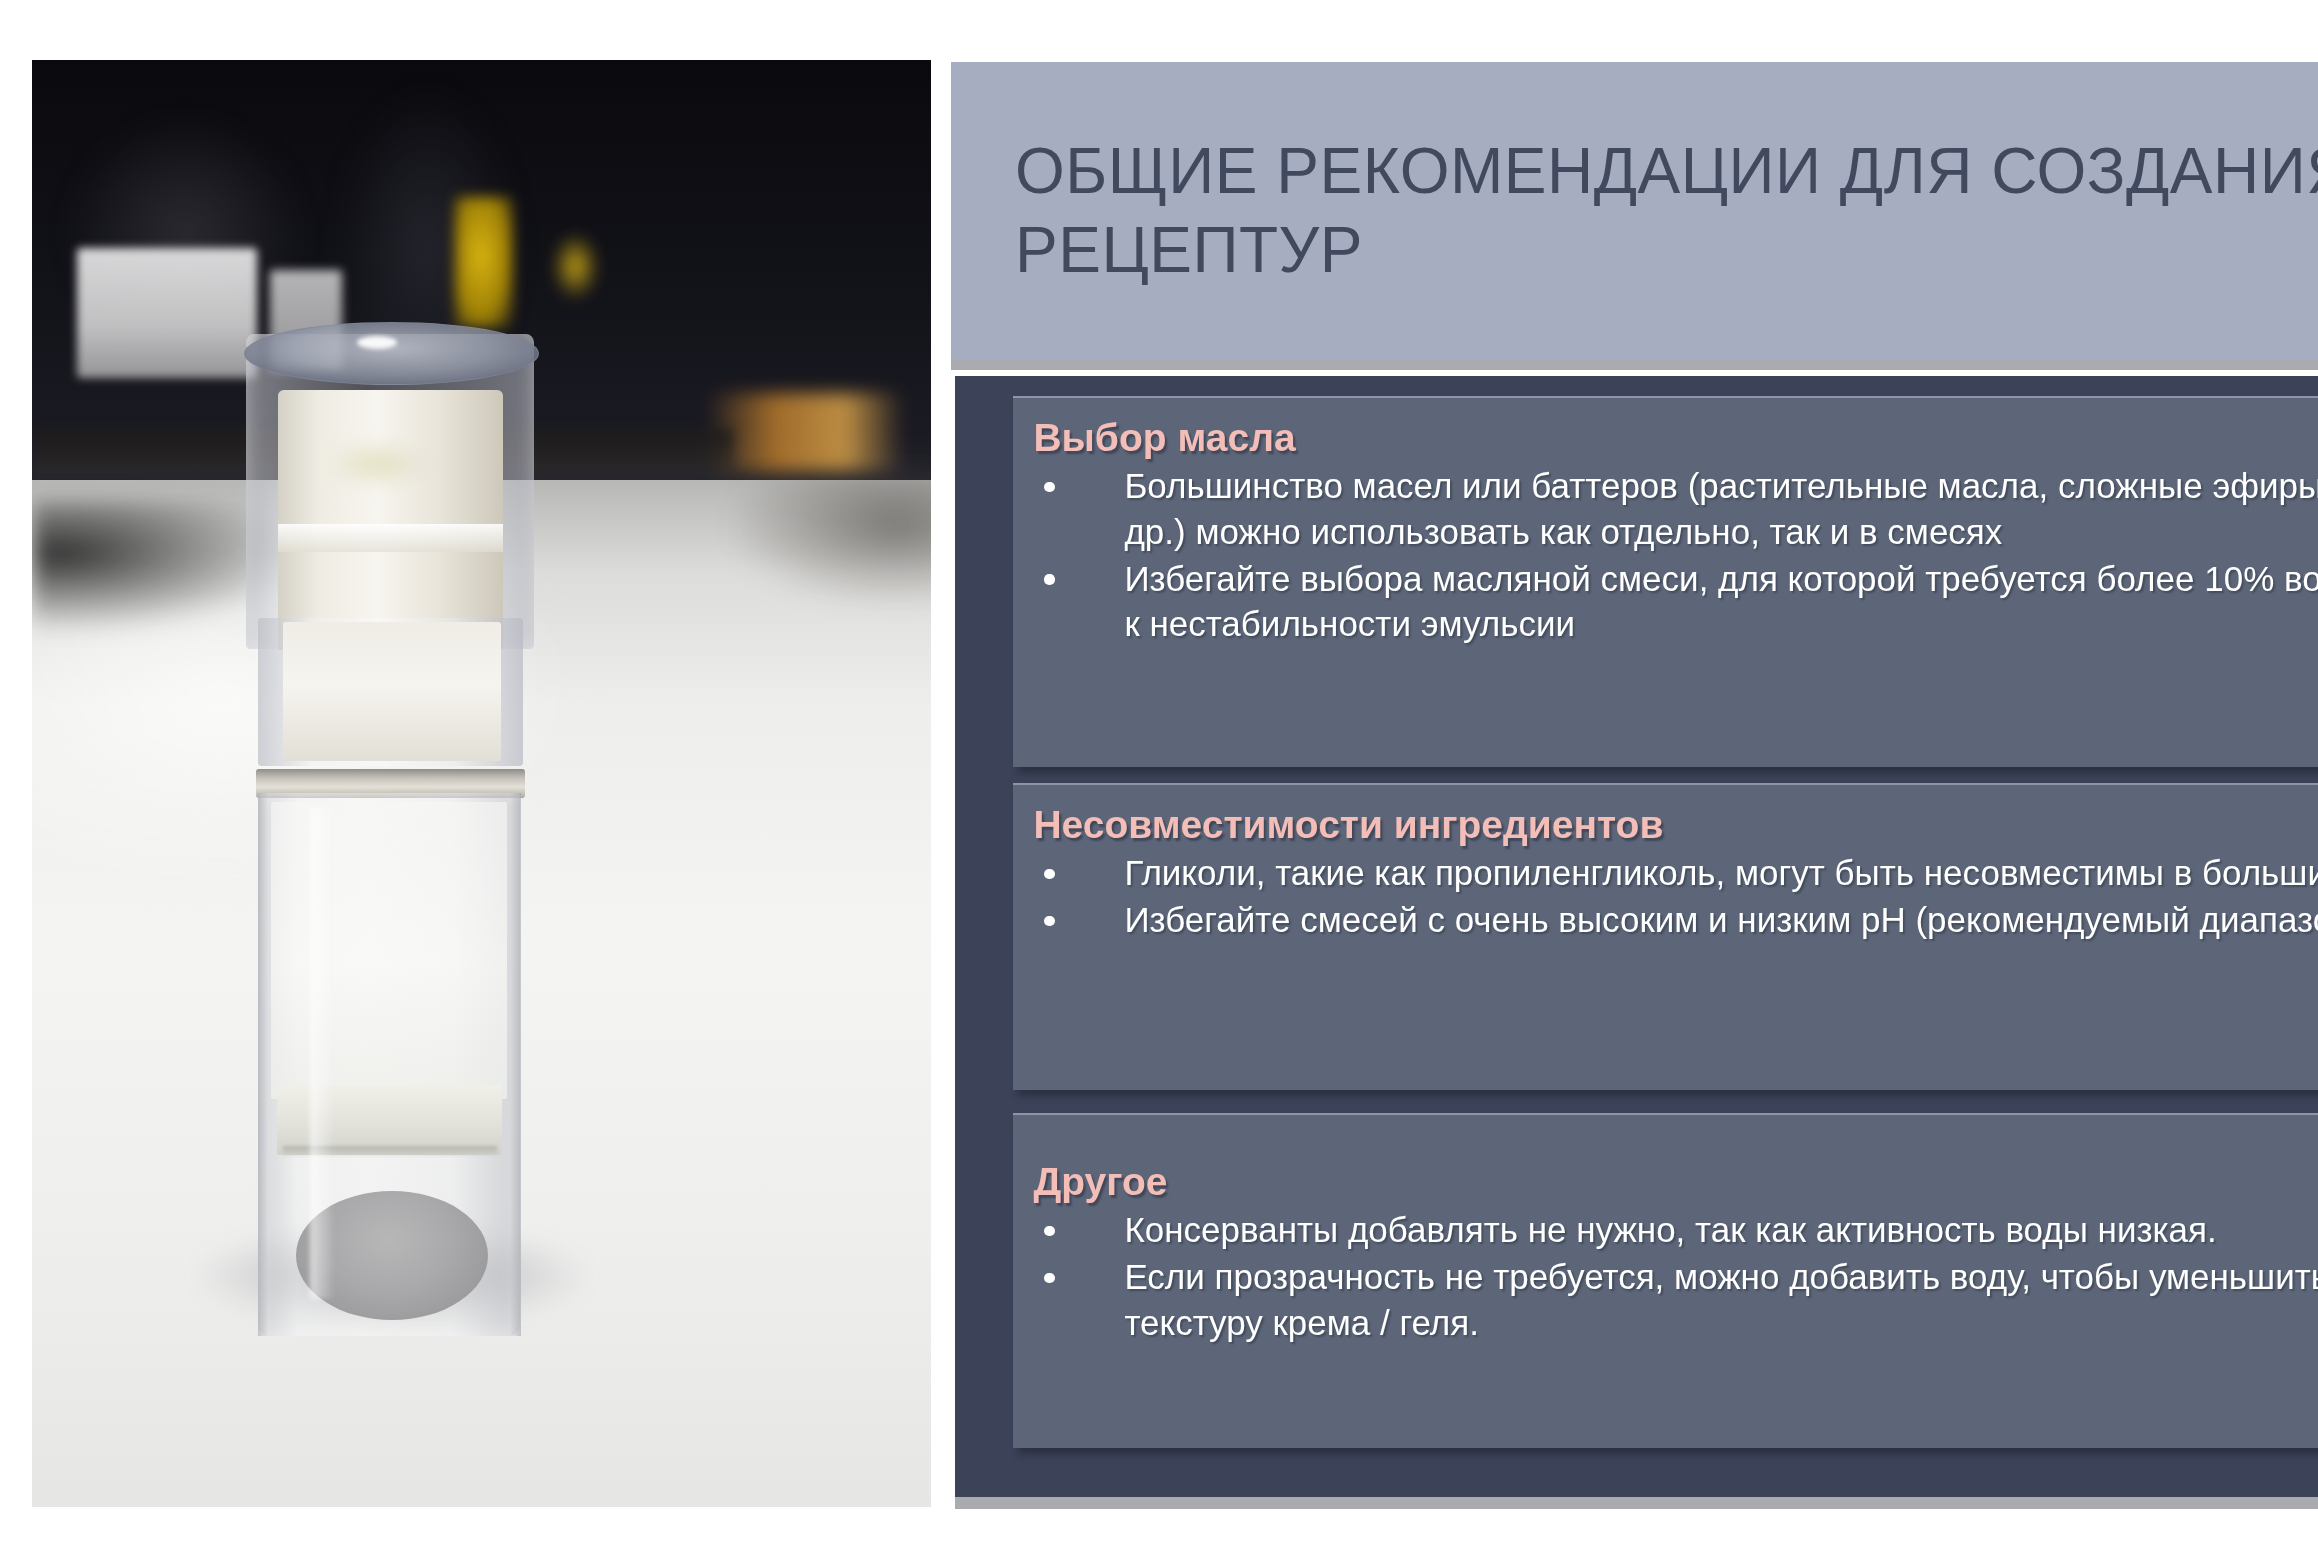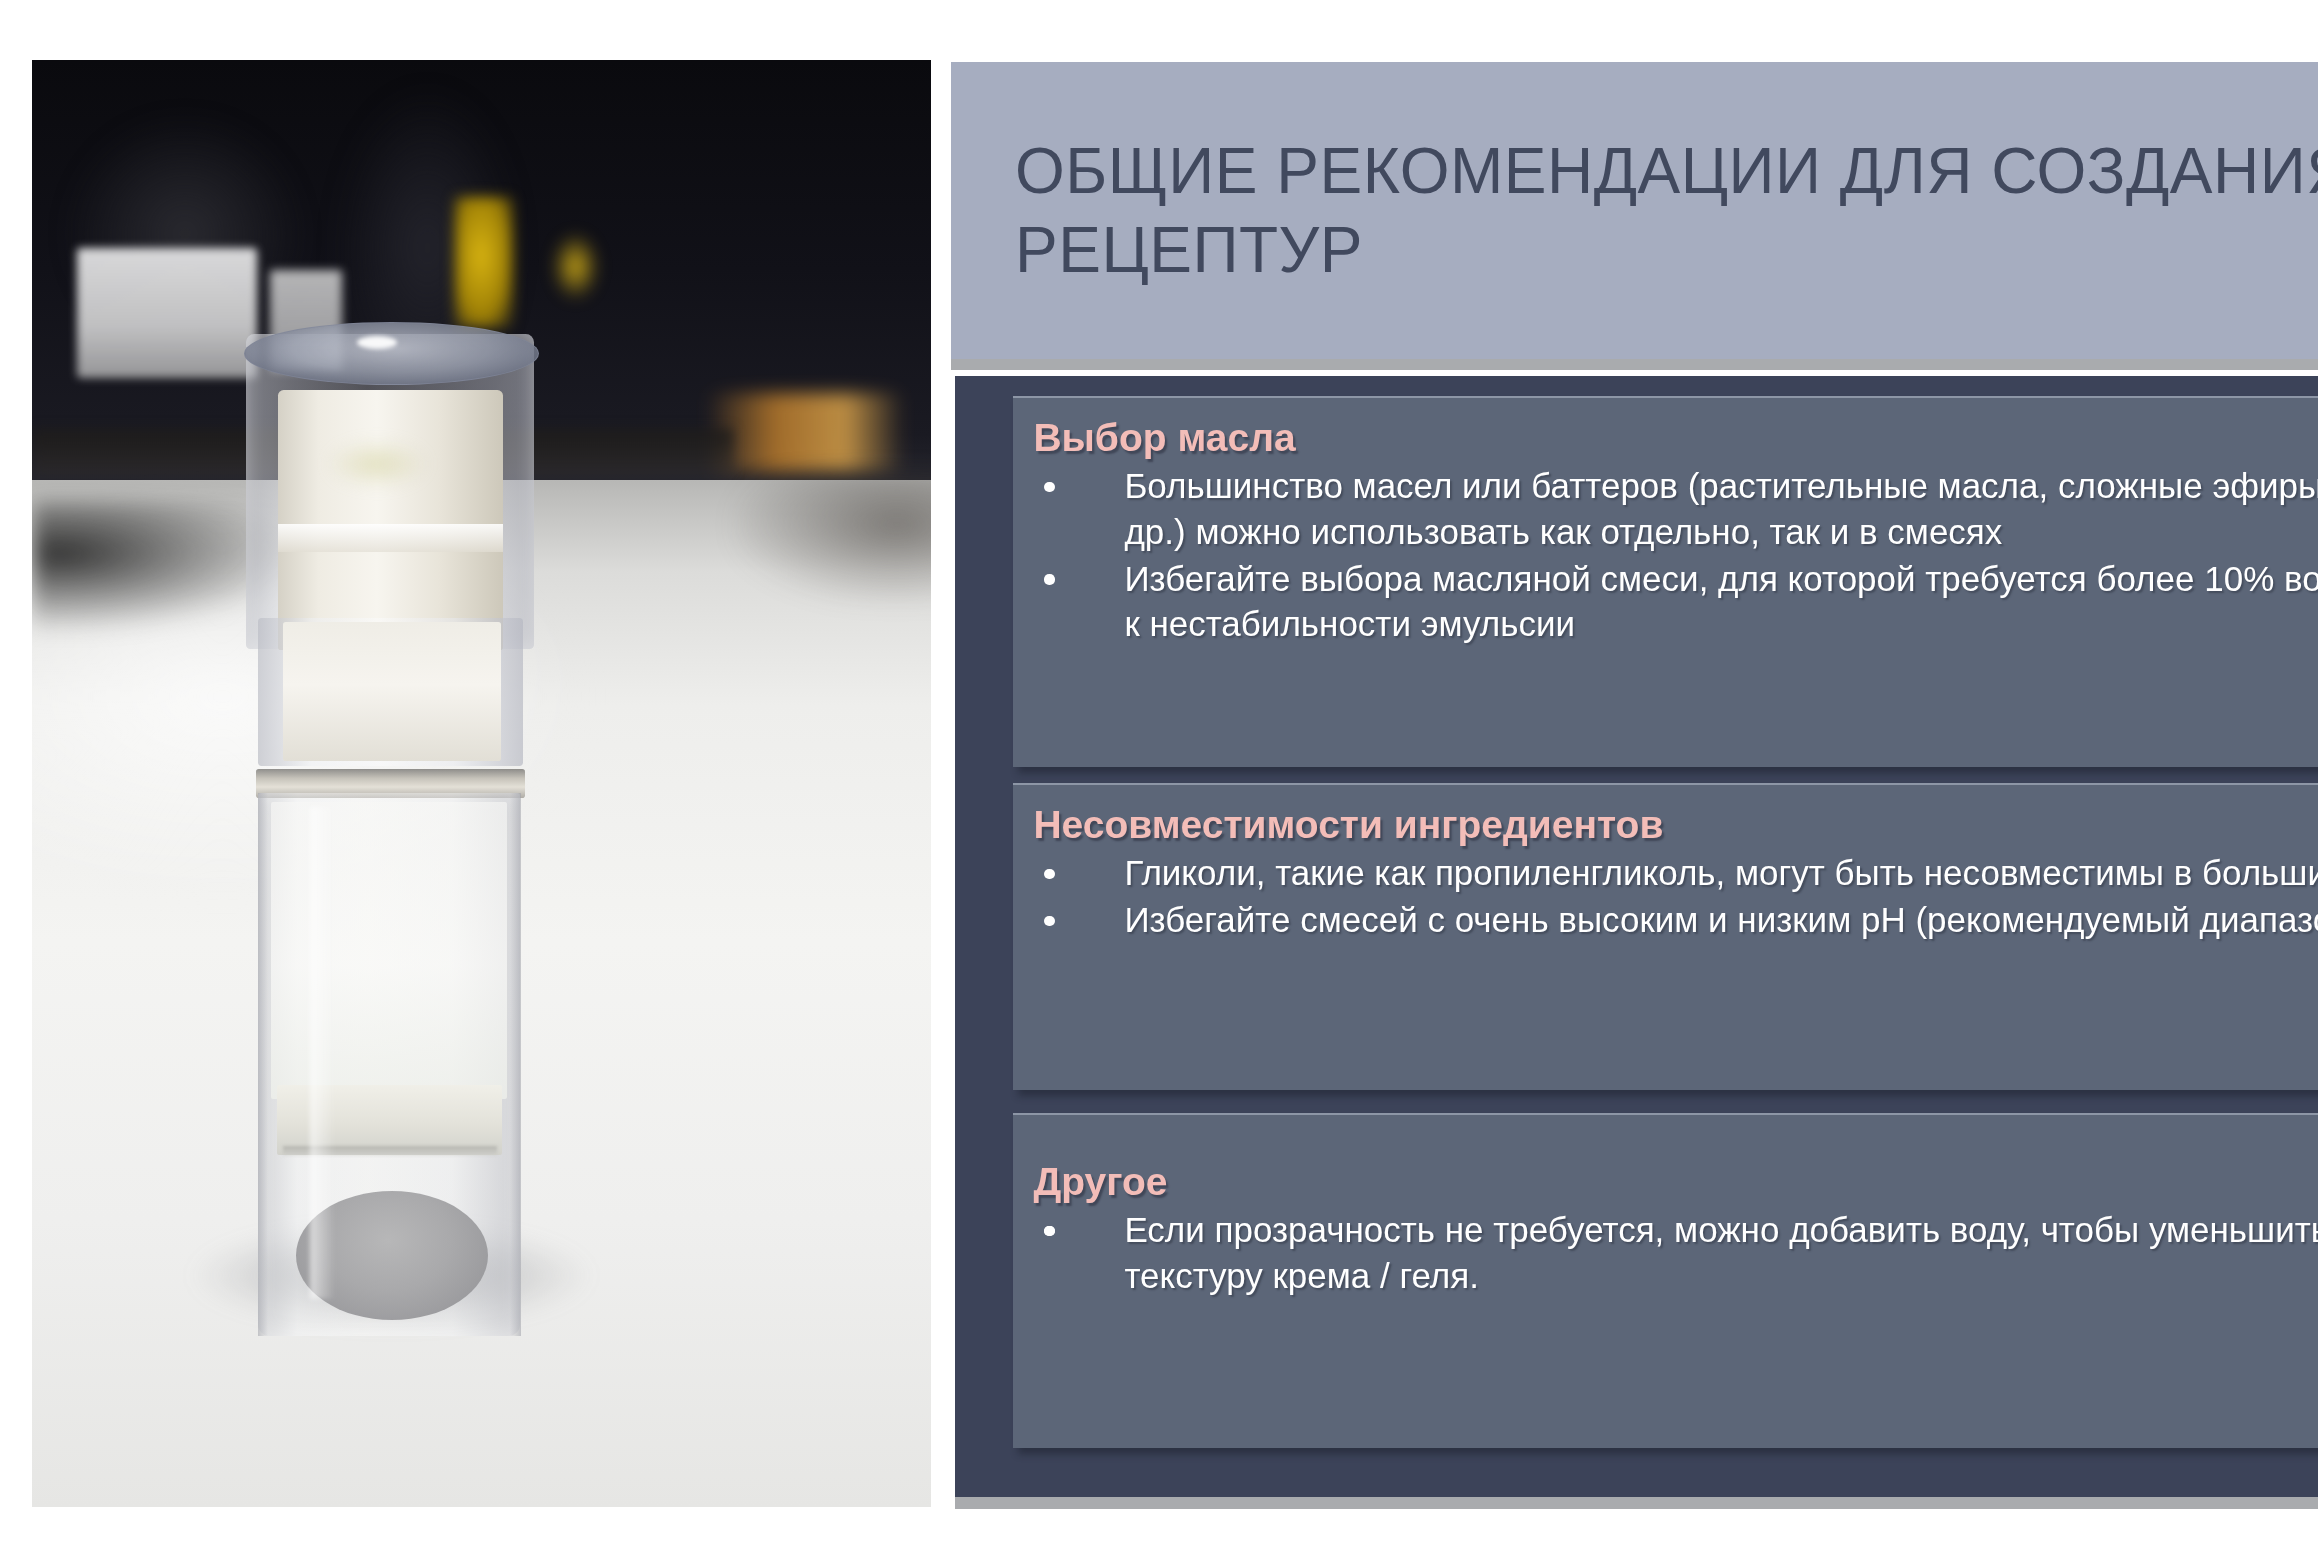--- a/index.html
+++ b/index.html
@@ -294,18 +294,18 @@
       <li><span class="bul"></span><span>Гликоли, такие как пропиленгликоль, могут быть несовместимы в больших количествах.</span></li>
       <li><span class="bul"></span><span>Избегайте смесей с очень высоким и низким pH (рекомендуемый диапазон от 4 до 8).</span></li>
     </ul>
   </div>
 </div>
 
 <div class="card card-3">
   <div class="card-inner">
     <h2 class="card-head">Другое</h2>
     <ul class="bullets">
-      <li><span class="bul"></span></li>
+      <li><span class="bul"></span><span>Консерванты добавлять не нужно, так как активность воды низкая.</span></li>
       <li><span class="bul"></span><span>Если прозрачность не требуется, можно добавить воду, чтобы уменьшить вязкость и получить текстуру крема / геля.</span></li>
     </ul>
   </div>
 </div>
 
 
 </body></html>

